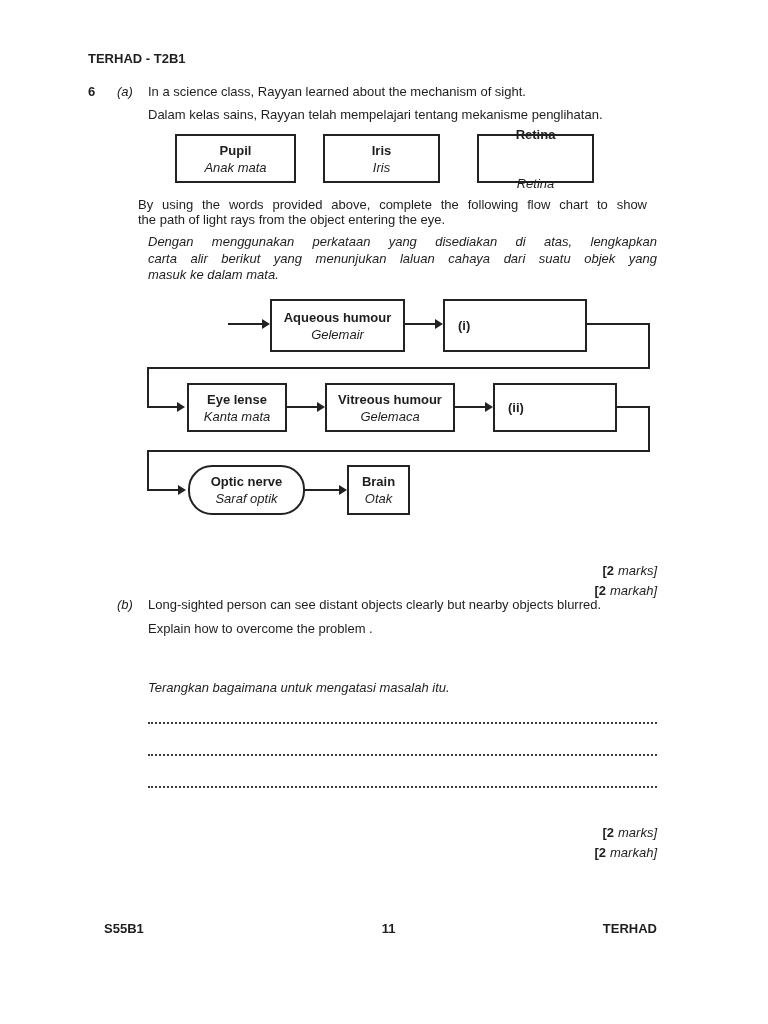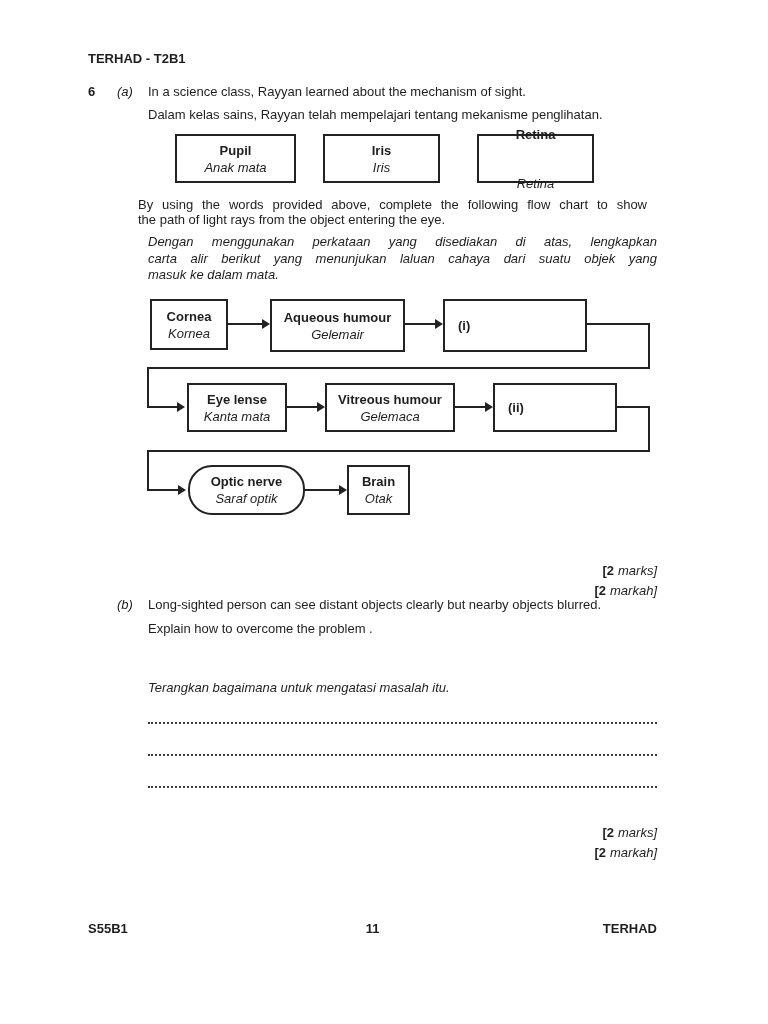--- a/index.html
+++ b/index.html
@@ -17,21 +17,21 @@
         padding-left:13px;box-sizing:border-box;font-weight:700;}
   .hline{position:absolute;height:2px;background:#222;}
   .vline{position:absolute;width:2px;background:#222;}
   .ahead{position:absolute;width:0;height:0;border-top:5px solid transparent;
         border-bottom:5px solid transparent;border-left:8px solid #222;}
   .marks{position:absolute;right:111px;text-align:right;line-height:20px;margin-top:32px;}
   .marks .num{font-weight:700;margin-right:4px;}
   .marks .word{font-style:italic;}
   .dotline{position:absolute;left:148px;width:509px;height:2px;
         border-bottom:2px dotted #3c3c3c;}
-  .footer{font-weight:700;}
+  .footer{font-weight:700;margin-left:16px;}
 </style>
 </head>
 <body>
 
 <div class="page">
 
   <div class="abs b" style="left:88px;top:51px;">TERHAD - T2B1</div>
 
   <div class="abs b" style="left:88px;top:84px;">6</div>
   <div class="abs i" style="left:117px;top:84px;">(a)</div>
@@ -57,24 +57,20 @@
   </div>
 
   <div class="abs i" style="left:148px;top:234px;width:509px;line-height:16.5px;">
     <div class="just">Dengan menggunakan perkataan yang disediakan di atas, lengkapkan</div>
     <div class="just">carta alir berikut yang menunjukan laluan cahaya dari suatu objek yang</div>
     <div>masuk ke dalam mata.</div>
   </div>
 
   <div class="abs" style="left:145px;top:296px;width:512px;height:224px;">
 
-    <div class="abs fbox" style="left:5px;top:3px;width:78px;height:51px;">
-      <div class="b">Cornea</div>
-      <div class="i">Kornea</div>
-    </div>
     <div class="abs fbox" style="left:125px;top:3px;width:135px;height:53px;">
       <div class="b">Aqueous humour</div>
       <div class="i">Gelemair</div>
     </div>
     <div class="abs blankbox" style="left:298px;top:3px;width:144px;height:53px;">
       <span>(i)</span>
     </div>
 
     <div class="hline" style="left:83px;top:27px;width:34px;"></div>
     <div class="ahead" style="left:117px;top:23px;"></div>

